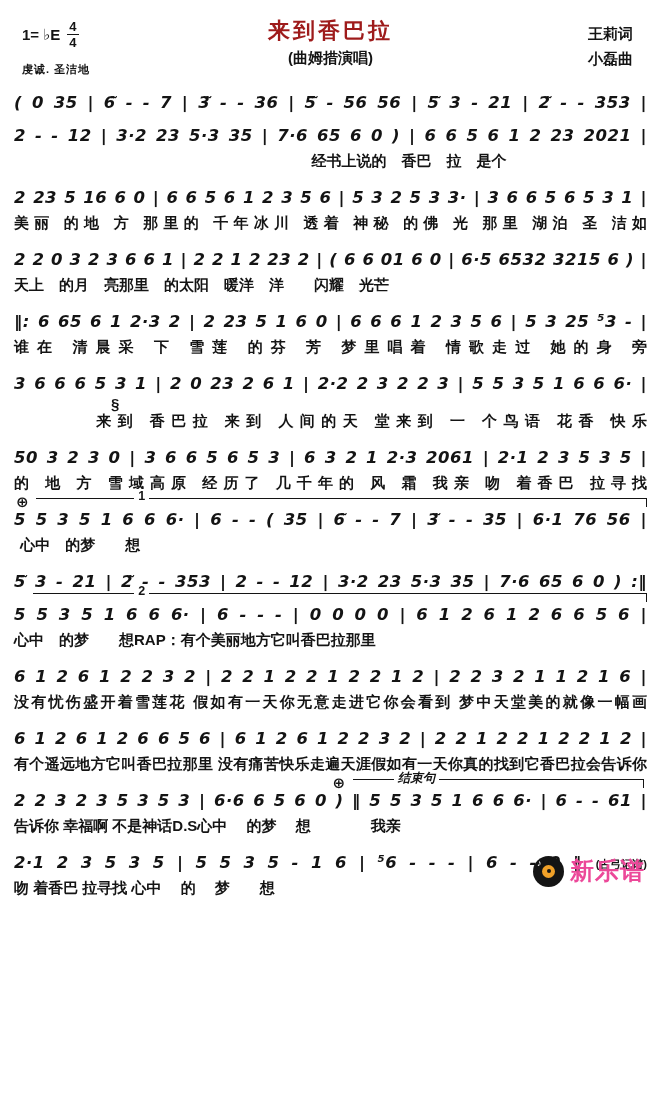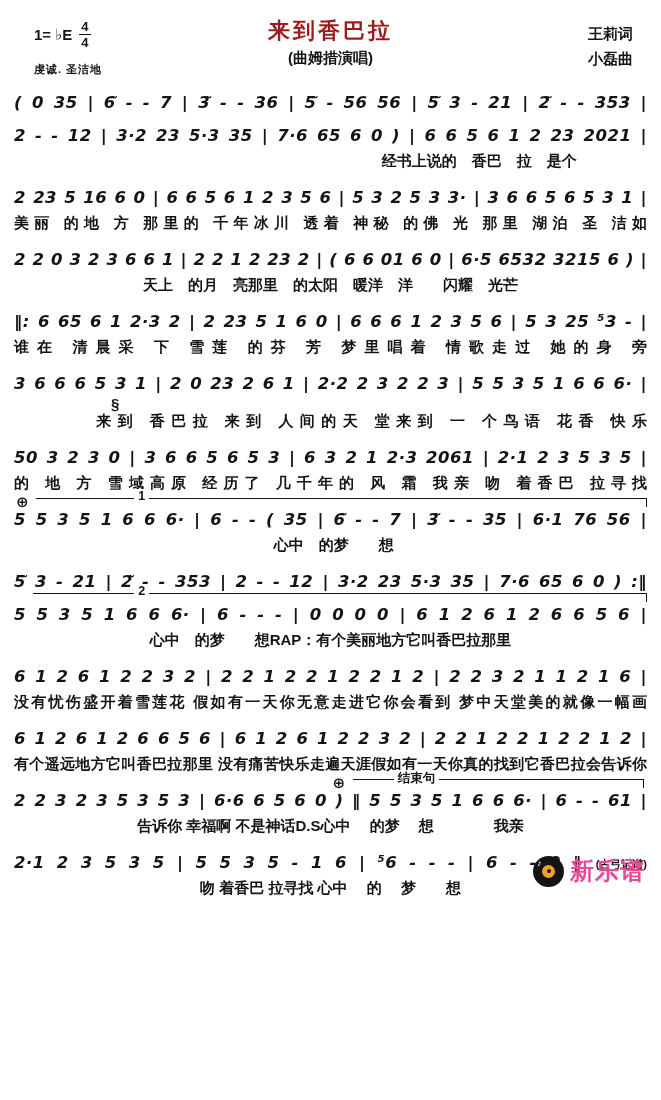--- a/index.html
+++ b/index.html
@@ -4,21 +4,21 @@
 <style>
   html,body{margin:0;padding:0;background:#ffffff;}
   body{
     width:661px;height:1100px;overflow:hidden;position:relative;
     font-family:"Liberation Sans","DejaVu Sans",sans-serif;color:#141414;
   }
   .page{padding:16px 14px 0 14px;position:relative;}
 
   
   .header{position:relative;height:74px;}
-  .keyblock{position:absolute;left:20px;top:4px;font-size:15px;font-weight:bold;}
+  .keyblock{position:absolute;left:8px;top:4px;font-size:15px;font-weight:bold;}
   .keysig{display:inline-flex;align-items:center;gap:4px;}
   .meter{display:inline-block;vertical-align:middle;text-align:center;font-size:13px;line-height:1;margin-left:3px;}
   .meter .t{display:block;border-bottom:1.4px solid #141414;padding:0 2px 1px;}
   .meter .b{display:block;padding-top:1px;}
   .tempo{margin-top:13px;font-size:11px;font-weight:bold;letter-spacing:1px;}
   .titleblock{position:absolute;left:0;right:0;top:0;text-align:center;}
   .title{font-size:22px;font-weight:bold;letter-spacing:3px;}
   .subtitle{font-size:15px;margin-top:3px;font-weight:bold;}
   .credits{position:absolute;right:14px;top:6px;text-align:right;font-size:15px;font-weight:bold;line-height:1.65;}
 
@@ -26,21 +26,21 @@
   .score{margin-top:2px;}
   .system{position:relative;margin-bottom:17px;}
   .system.has-bracket{margin-top:12px;}
   .notesrow{display:flex;align-items:baseline;}
   .notes{
     flex:1;font-family:"DejaVu Sans",sans-serif;font-style:italic;font-weight:bold;
     font-size:16.5px;line-height:21px;text-align:justify;text-align-last:justify;
     letter-spacing:0.5px;white-space:nowrap;
   }
   .annotation{font-size:11px;font-weight:bold;margin-left:14px;white-space:pre;flex:0 0 auto;}
-  .lyrics{display:flex;justify-content:center;margin-top:5px;font-size:15px;line-height:19px;font-weight:bold;}
+  .lyrics{display:flex;justify-content:flex-start;margin-top:5px;font-size:15px;line-height:19px;font-weight:bold;}
   .lyrics.justify .l{flex:1;text-align:justify;text-align-last:justify;}
   .lyrics .l,.lyrics .r{white-space:pre;}
   .mark{position:absolute;top:-16px;font-size:15px;font-weight:bold;z-index:3;background:#fff;padding:0 2px;}
   .volta{position:absolute;top:-11px;height:8px;border-top:1.6px solid #141414;border-right:1.6px solid #141414;z-index:1;}
   .volta-label{position:absolute;top:-20px;font-size:12.5px;font-weight:bold;background:#fff;padding:0 4px;z-index:2;}
 
   
   .brandrow{position:absolute;right:16px;bottom:10px;display:flex;align-items:center;gap:6px;}
   .disc{width:31px;height:31px;border-radius:50%;background:#141414;position:relative;flex:0 0 auto;}
   .disc-label{position:absolute;left:50%;top:50%;width:13px;height:13px;margin:-6.5px 0 0 -6.5px;border-radius:50%;background:#f0a028;}
@@ -169,21 +169,21 @@
       <div class="system">
         <div class="notesrow">
           <div class="notes">6 1 2 6 1 2 6 6 5 6 | 6 1 2 6 1 2 2 3 2 | 2 2 1 2 2 1 2 2 1 2 |</div>
         </div>
         <div class="lyrics justify">
           <span class="l">有个遥远地方它叫香巴拉那里 没有痛苦快乐走遍天涯假如有一天你真的找到它香巴拉会告诉你</span>
         </div>
       </div>
       <div class="system has-bracket">
         <span class="volta" style="left: 53.5%; right: 0.5%;"></span>
-        <span class="volta-label" style="left: 60%;">结束句</span>
+        <span class="volta-label" style="left: 60%; font-style: italic;">结束句</span>
         <span class="mark" style="left: 50%;">⊕</span>
         <div class="notesrow">
           <div class="notes">2 2 3 2 3 5 3 5 3 | 6·6 6 5 6 0 ) ‖ 5 5 3 5 1 6 6 6· | 6 - - 61 |</div>
         </div>
         <div class="lyrics">
           <span class="l">告诉你 幸福啊 不是神话</span>
           <span class="r">D.S心中　 的梦　 想　　　　我亲</span>
         </div>
       </div>
       <div class="system">

